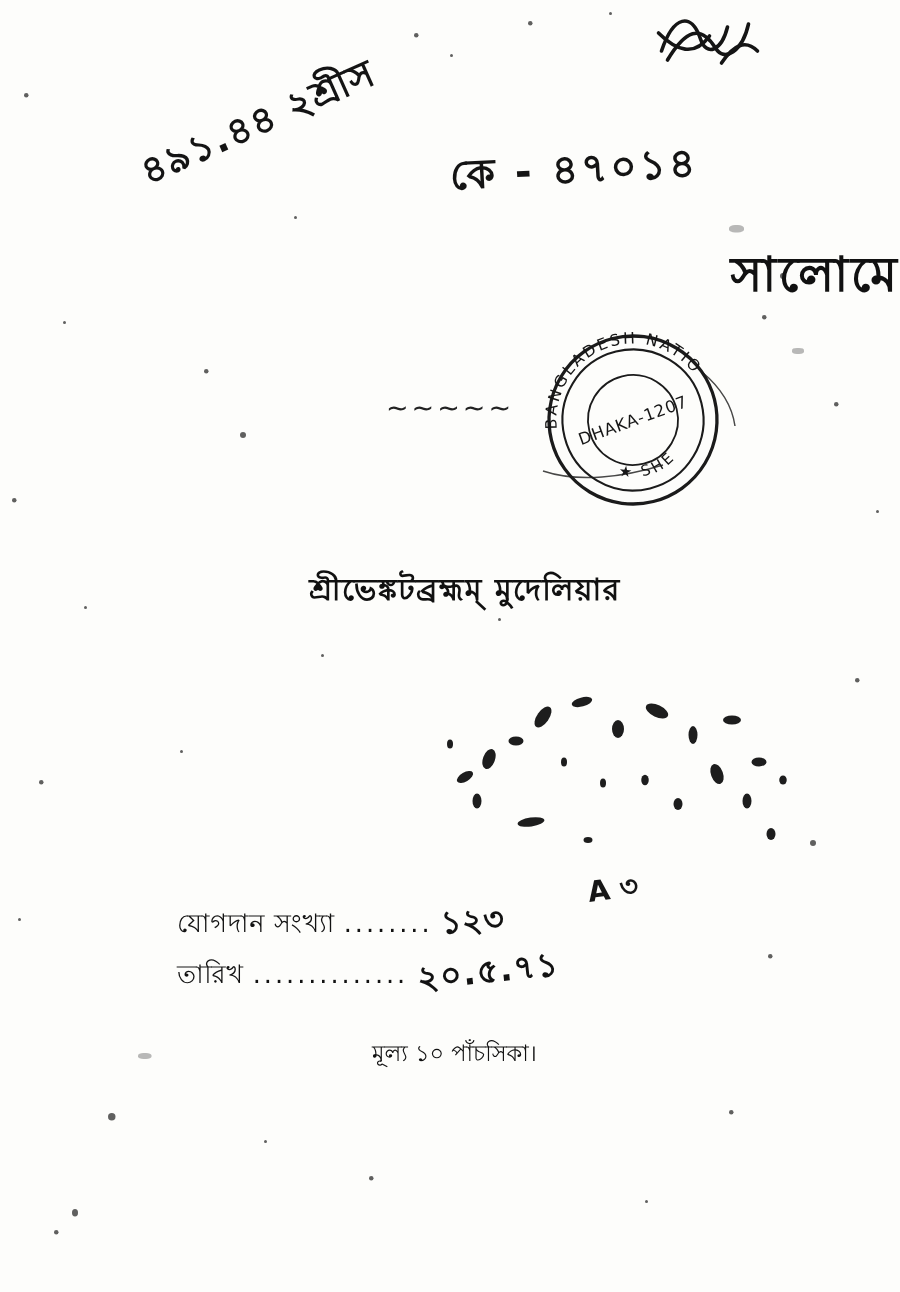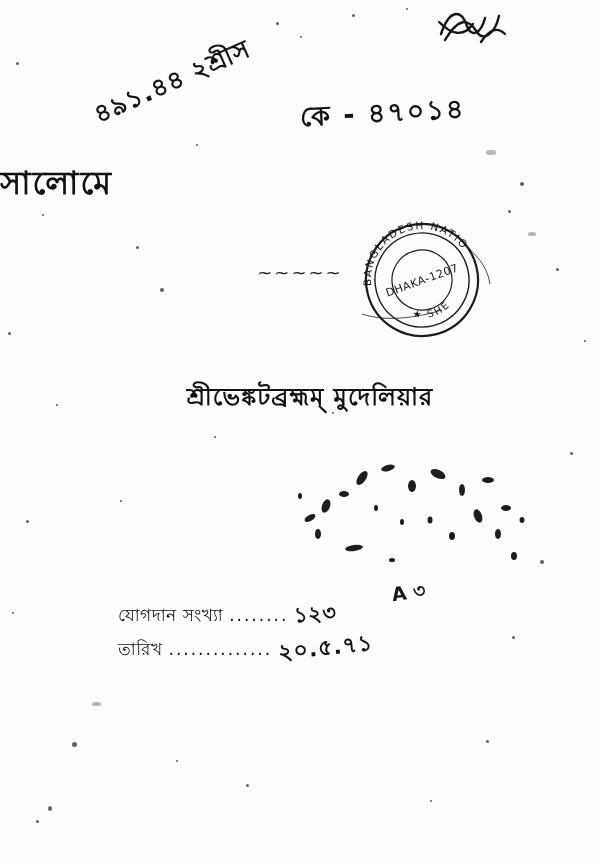--- a/index.html
+++ b/index.html
@@ -69,21 +69,21 @@
     width: 70px;
     height: 44px;
     overflow: hidden;
   }
 
   .title {
     position: absolute;
     left: 0;
     right: 0;
     top: 158px;
-    text-align: left;
+    text-align: right;
     font-family: Liberation Mono, monospace;
     font-size: 32px;
     letter-spacing: 2px;
     color: #111;
     font-weight: 600;
   }
   .title-rule {
     position: absolute;
     left: 0;
     right: 0;
@@ -95,21 +95,21 @@
     letter-spacing: 2px;
   }
 
   .author {
     position: absolute;
     left: 0;
     right: 0;
     top: 378px;
     text-align: center;
     font-family: "DejaVu Sans", sans-serif;
-    font-size: 24px;
+    font-size: 20px;
     letter-spacing: 1px;
     color: #111;
     font-weight: 600;
     margin-left: 20px;
   }
 
   
   .stamp {
     position: absolute;
     left: 338px;
@@ -301,14 +301,15 @@
       <span class="dots">........</span>
       <span class="acc-value">১২৩</span>
     </div>
     <div class="acc-line">
       <span>তারিখ</span>
       <span class="dots">..............</span>
       <span class="date-value">২০.৫.৭১</span>
     </div>
   </div>
 
+  <div class="price">মূল্য ১০ পাঁচসিকা।</div>
 
 </div>
 
 </body></html>

